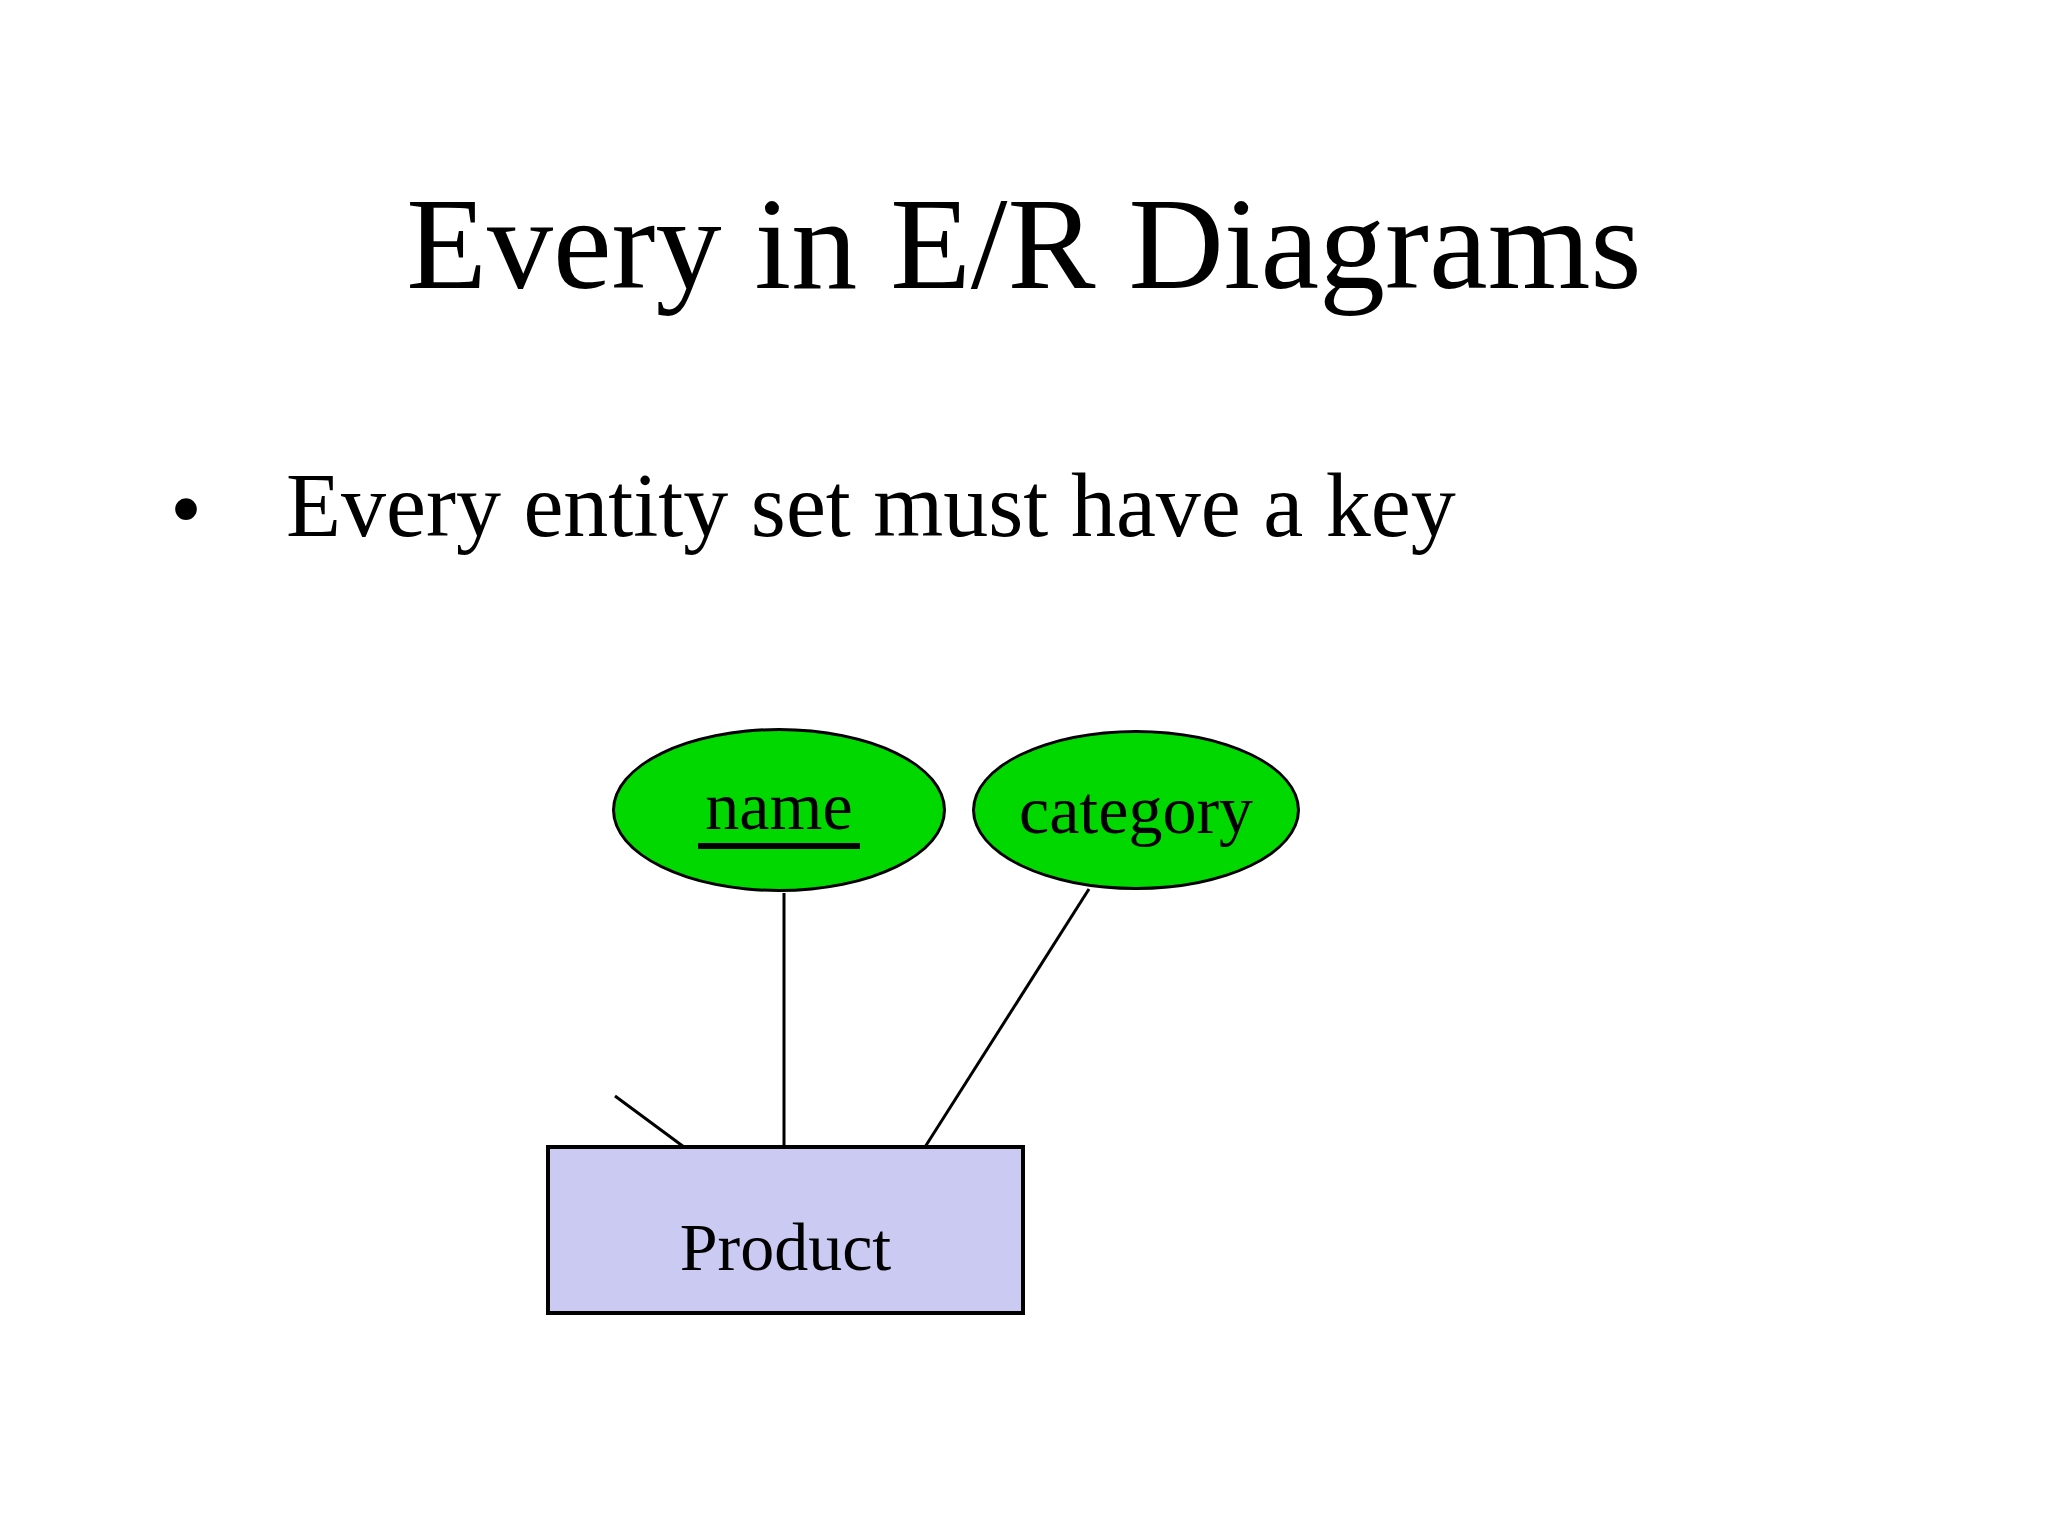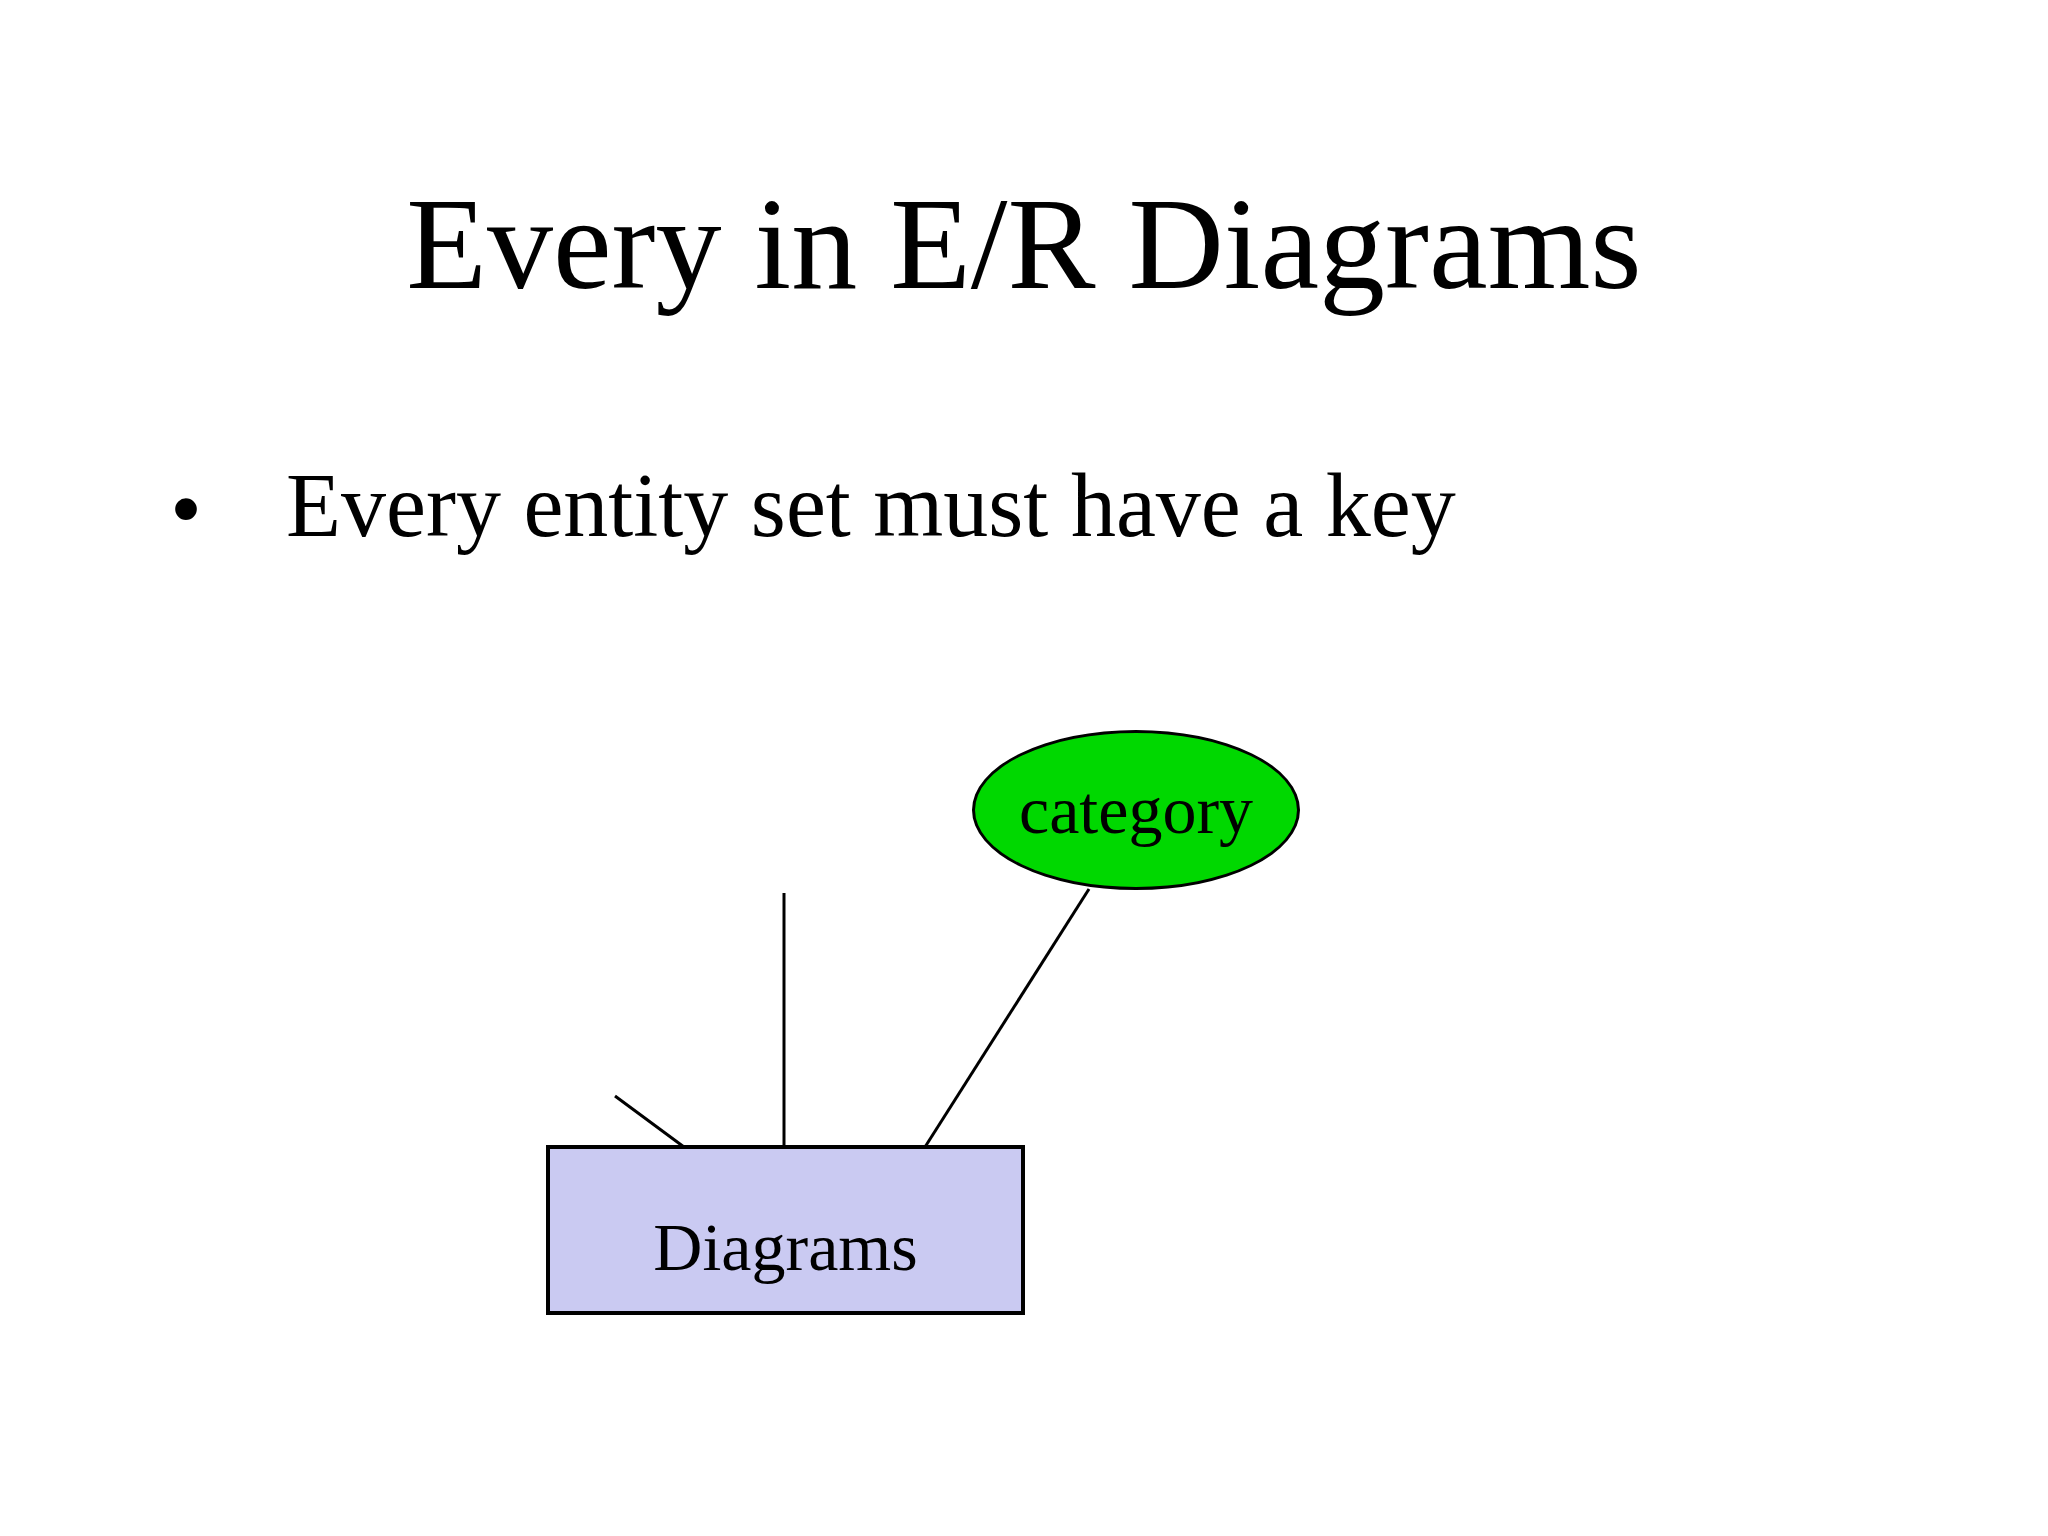--- a/index.html
+++ b/index.html
@@ -125,24 +125,27 @@
   </div>
 
   <div class="diagram">
 
     <svg class="connector-svg" viewBox="0 0 2048 1536" xmlns="http://www.w3.org/2000/svg">
       <line x1="784" y1="893" x2="784" y2="1147"></line>
       <line x1="1089" y1="889" x2="925" y2="1147"></line>
       <line x1="615" y1="1096" x2="684" y2="1147"></line>
     </svg>
 
+    <div class="attr-ellipse ellipse-name">
+      <span class="attr-label key-underline">name</span>
+    </div>
 
     <div class="attr-ellipse ellipse-category">
       <span class="attr-label">category</span>
     </div>
 
 
     <div class="entity-rect">
-      <span class="entity-label">Diagrams</span>
+      <span class="entity-label">Product</span>
     </div>
 
   </div>
 </div>
 
 </body></html>

